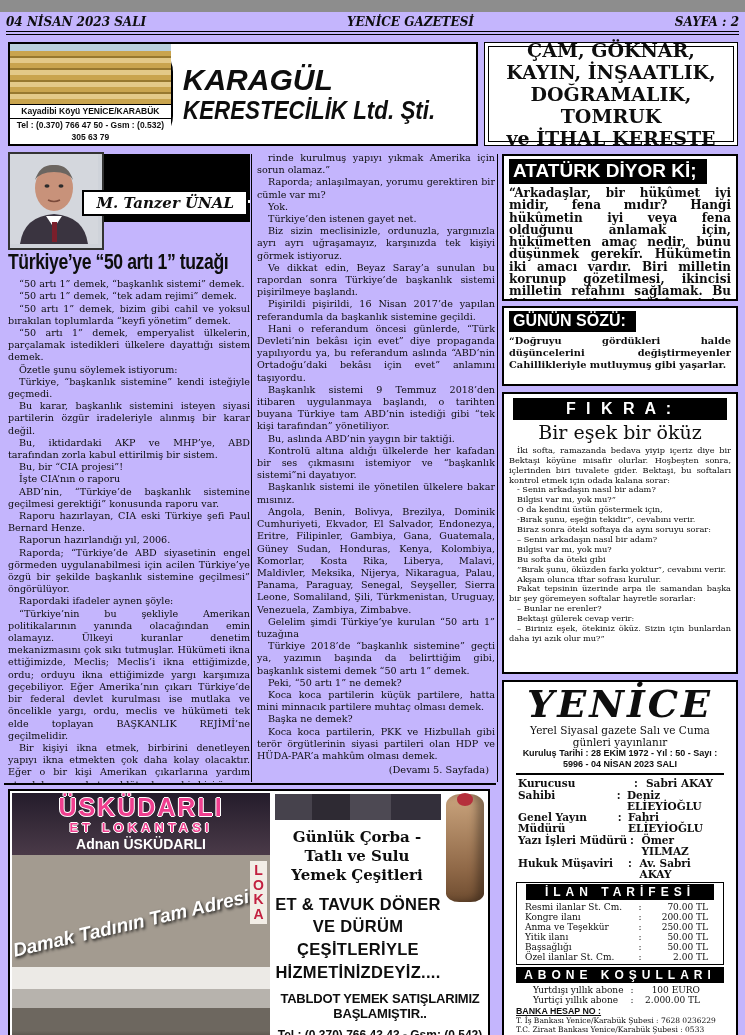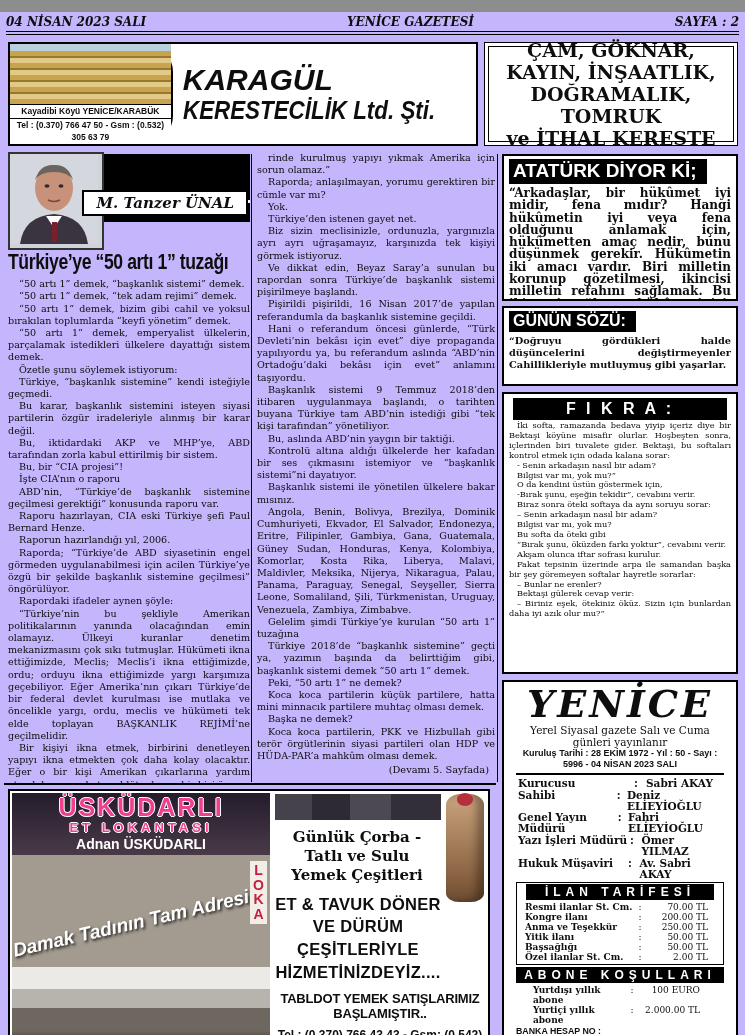--- a/index.html
+++ b/index.html
@@ -56,21 +56,21 @@
   .mh-name{font:italic 900 38px/0.95 "DejaVu Serif",serif;text-align:center;letter-spacing:3px;margin-top:2px;}
   .mh-sub{font-size:10.5px;line-height:1.15;text-align:center;margin-top:2px;}
   .mh-founded{font:bold 9px/1.25 "Liberation Sans",sans-serif;text-align:center;border-bottom:2px solid #000;padding-bottom:2px;}
   .staff{margin:3px 2px 0;}
   .staff-row{display:flex;font:bold 10.5px/1.04 "DejaVu Serif",serif;margin-bottom:1px;}
   .staff-role{width:116px;} .staff-sep{width:12px;} 
   .ilan{border:1.5px solid #000;margin-top:2px;padding:1px 3px 2px;}
   .sec-bar{display:block;text-align:center;font-size:12px;letter-spacing:5px;padding:1px 0;}
   .ilan .sec-bar{margin:0 6px 2px;}
   .trow{display:flex;font-size:9px;line-height:10px;}
-  .tlabel{flex:1;padding-left:5px;font-weight:bold;} .tsep{width:12px;text-align:center;} .tval{width:62px;text-align:right;padding-right:12px;}
+  .tlabel{flex:1;padding-left:5px;} .tsep{width:12px;text-align:center;} .tval{width:62px;text-align:right;padding-right:12px;}
   .abone-bar{margin-top:2px;}
   .abone-rows{margin:2px 12px 0;}
   .bank{margin-top:1px;font-size:7.5px;line-height:1.2;}
   .bank-title{font:bold 8.8px/1.2 "Liberation Sans",sans-serif;text-decoration:underline;}
   .bank .nlabel{font-weight:bold;text-decoration:underline;}
   .bank .nbold{font-weight:bold;}
   
   .hrule{position:absolute;left:4px;width:492px;top:771px;height:2px;background:#000;}
   
   .usk{position:absolute;left:8px;top:777px;width:482px;height:255px;border:2px solid #000;box-sizing:border-box;background:#fff;}
@@ -207,20 +207,21 @@
     <div class="sig">Mustafa Kemal Atatürk</div>
   </div>
 
   <div class="rbox gns">
     <span class="bar gns-bar">GÜNÜN SÖZÜ:</span>
     <div class="quote">“Doğruyu gördükleri halde düşüncelerini değiştirmeyenler Cahillikleriyle mutluymuş gibi yaşarlar.</div>
   </div>
 
   <div class="rbox fkr">
     <span class="bar fkr-bar">F I K R A :</span>
+    <div class="fkr-title">Bir eşek bir öküz</div>
     <div>
 
     <p>İki softa, ramazanda bedava yiyip içeriz diye bir Bektaşi köyüne misafir olurlar. Hoşbeşten sonra, içlerinden biri tuvalete gider. Bektaşi, bu softaları kontrol etmek için odada kalana sorar:</p>
         <p>- Senin arkadaşın nasıl bir adam?</p>
         <p>Bilgisi var mı, yok mu?”</p>
         <p>O da kendini üstün göstermek için,</p>
         <p>-Bırak şunu, eşeğin tekidir”, cevabını verir.</p>
         <p>Biraz sonra öteki softaya da aynı soruyu sorar:</p>
         <p>– Senin arkadaşın nasıl bir adam?</p>
         <p>Bilgisi var mı, yok mu?</p>

